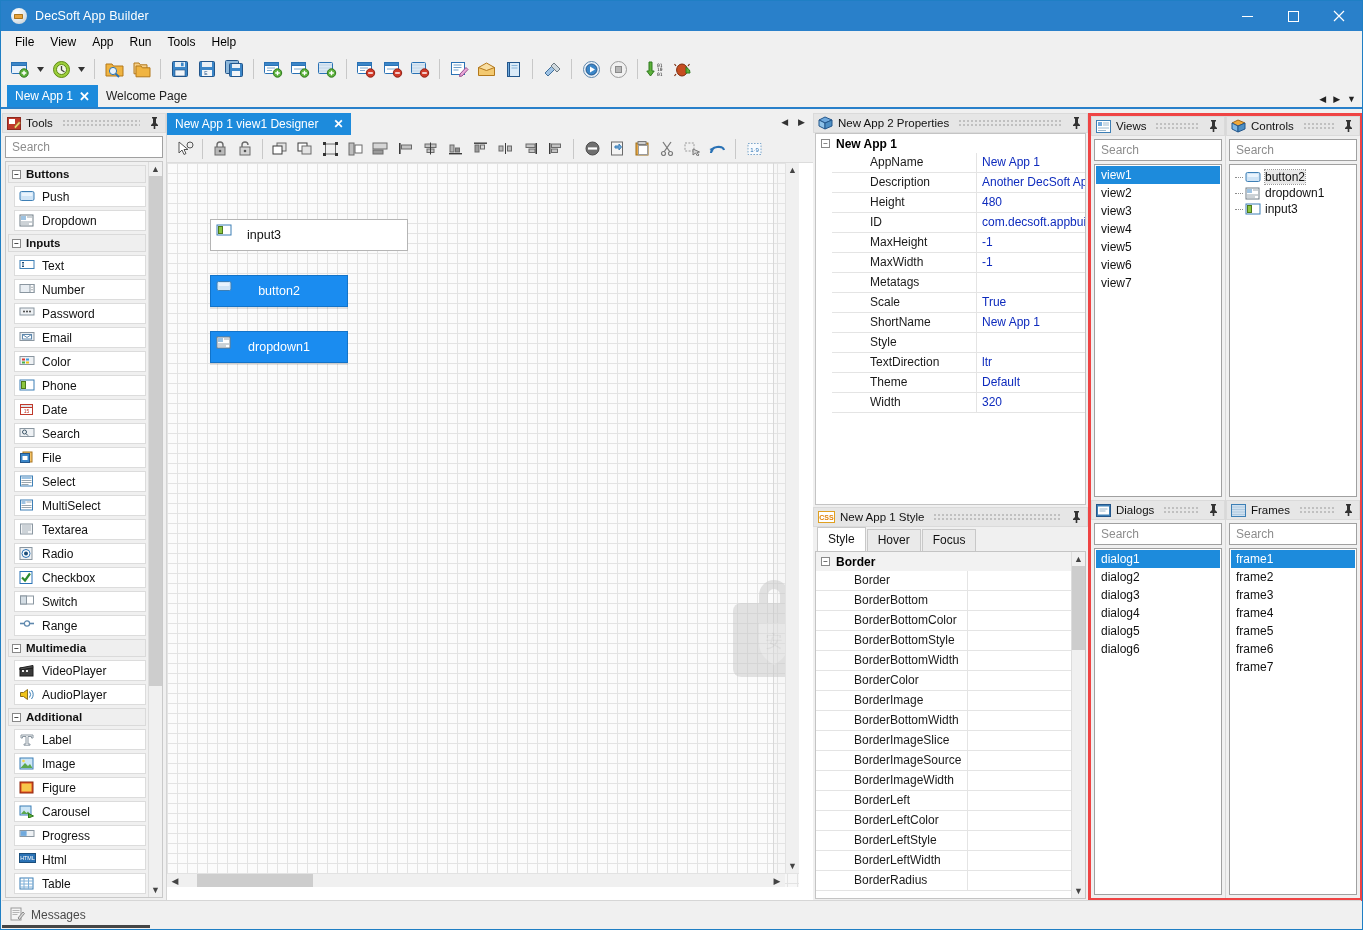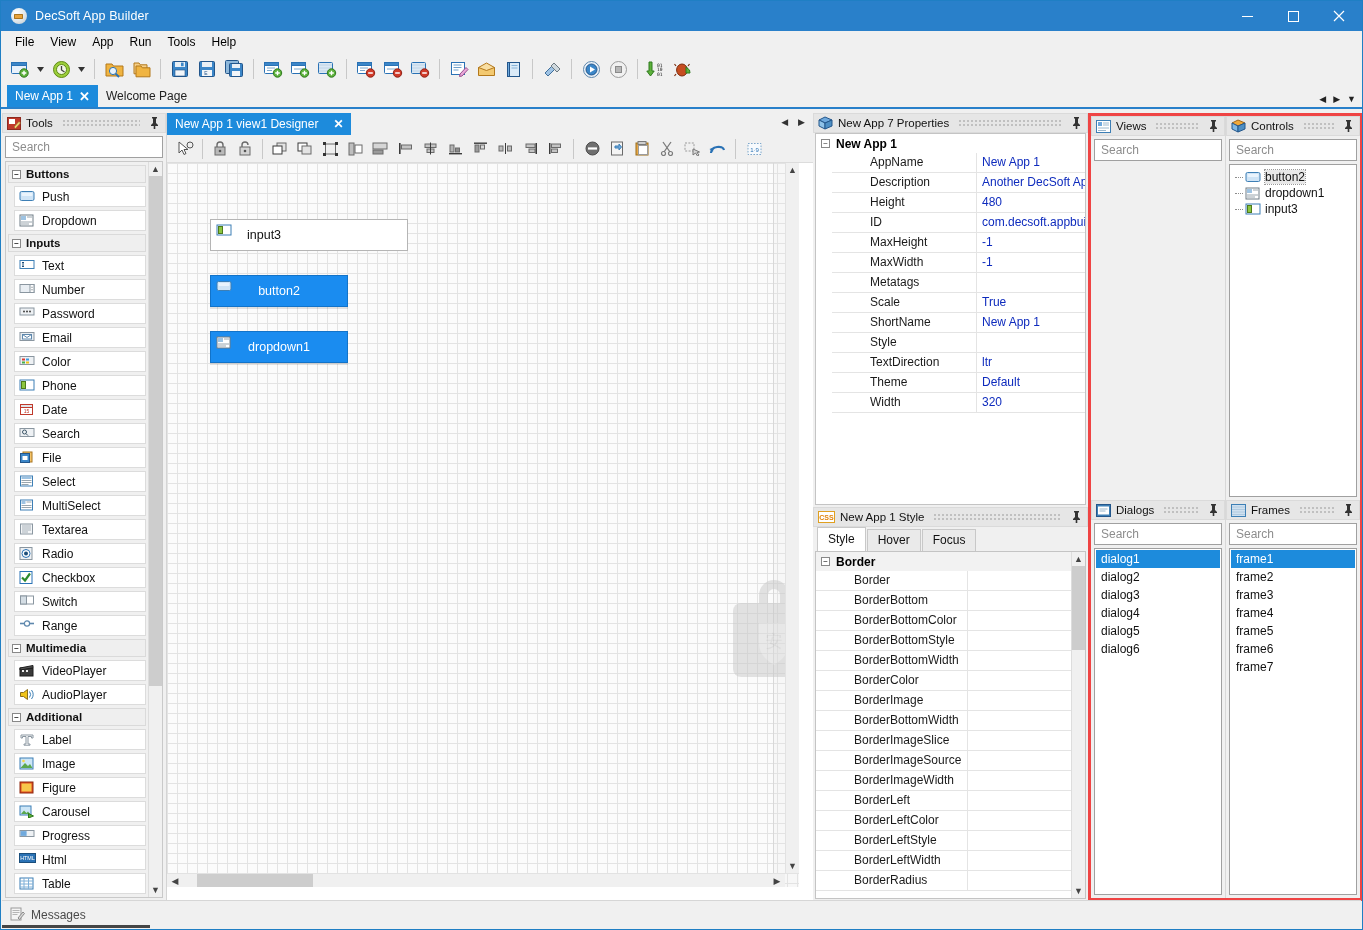--- a/index.html
+++ b/index.html
@@ -1119,21 +1119,21 @@
 
       <div class="panel props-panel">
         <div class="panel-head">
           <span>
             <svg width="15" height="14" viewBox="0 0 15 14">
               <path d="M1 4 L7 1 L14 4 L7 7Z" fill="#6fa9dd" stroke="#23568b"></path>
               <path d="M1 4v6l6 3V7z" fill="#8fc2e8" stroke="#23568b"></path>
               <path d="M14 4v6l-7 3V7z" fill="#4e8fc4" stroke="#23568b"></path>
             </svg>
           </span>
-          <span class="ph-title">New App 7 Properties</span>
+          <span class="ph-title">New App 2 Properties</span>
           <span class="dots"></span>
           <span class="pin">
             <svg width="11" height="12" viewBox="0 0 11 12">
                 <path d="M3 0h5v1.5H7V6l2 2v1H6.3v3H4.7V9H2V8l2-2V1.5H3z" fill="#333"></path>
               </svg>
           </span>
         </div>
         <div class="props-body">
           <div class="prop-root">
             <span class="exp">−</span>
@@ -1314,20 +1314,29 @@
             <span class="dots"></span>
             <span class="pin">
               <svg width="11" height="12" viewBox="0 0 11 12">
                   <path d="M3 0h5v1.5H7V6l2 2v1H6.3v3H4.7V9H2V8l2-2V1.5H3z" fill="#333"></path>
                 </svg>
             </span>
           </div>
           <div class="searchbox">
             <input value="" placeholder="Search" style="">
           </div>
+          <div class="list-body">
+            <div class="litem sel">view1</div>
+            <div class="litem">view2</div>
+            <div class="litem">view3</div>
+            <div class="litem">view4</div>
+            <div class="litem">view5</div>
+            <div class="litem">view6</div>
+            <div class="litem">view7</div>
+          </div>
         </div>
 
         <div class="rd-panel">
           <div class="panel-head">
             <span>
               <svg width="15" height="14" viewBox="0 0 15 14">
                 <path d="M1 4 L7 1 L14 4 L7 7Z" fill="#f0a93a" stroke="#a1671a"></path>
                 <path d="M1 4v6l6 3V7z" fill="#7fb8e4" stroke="#23568b"></path>
                 <path d="M14 4v6l-7 3V7z" fill="#4e8fc4" stroke="#23568b"></path>
               </svg>

